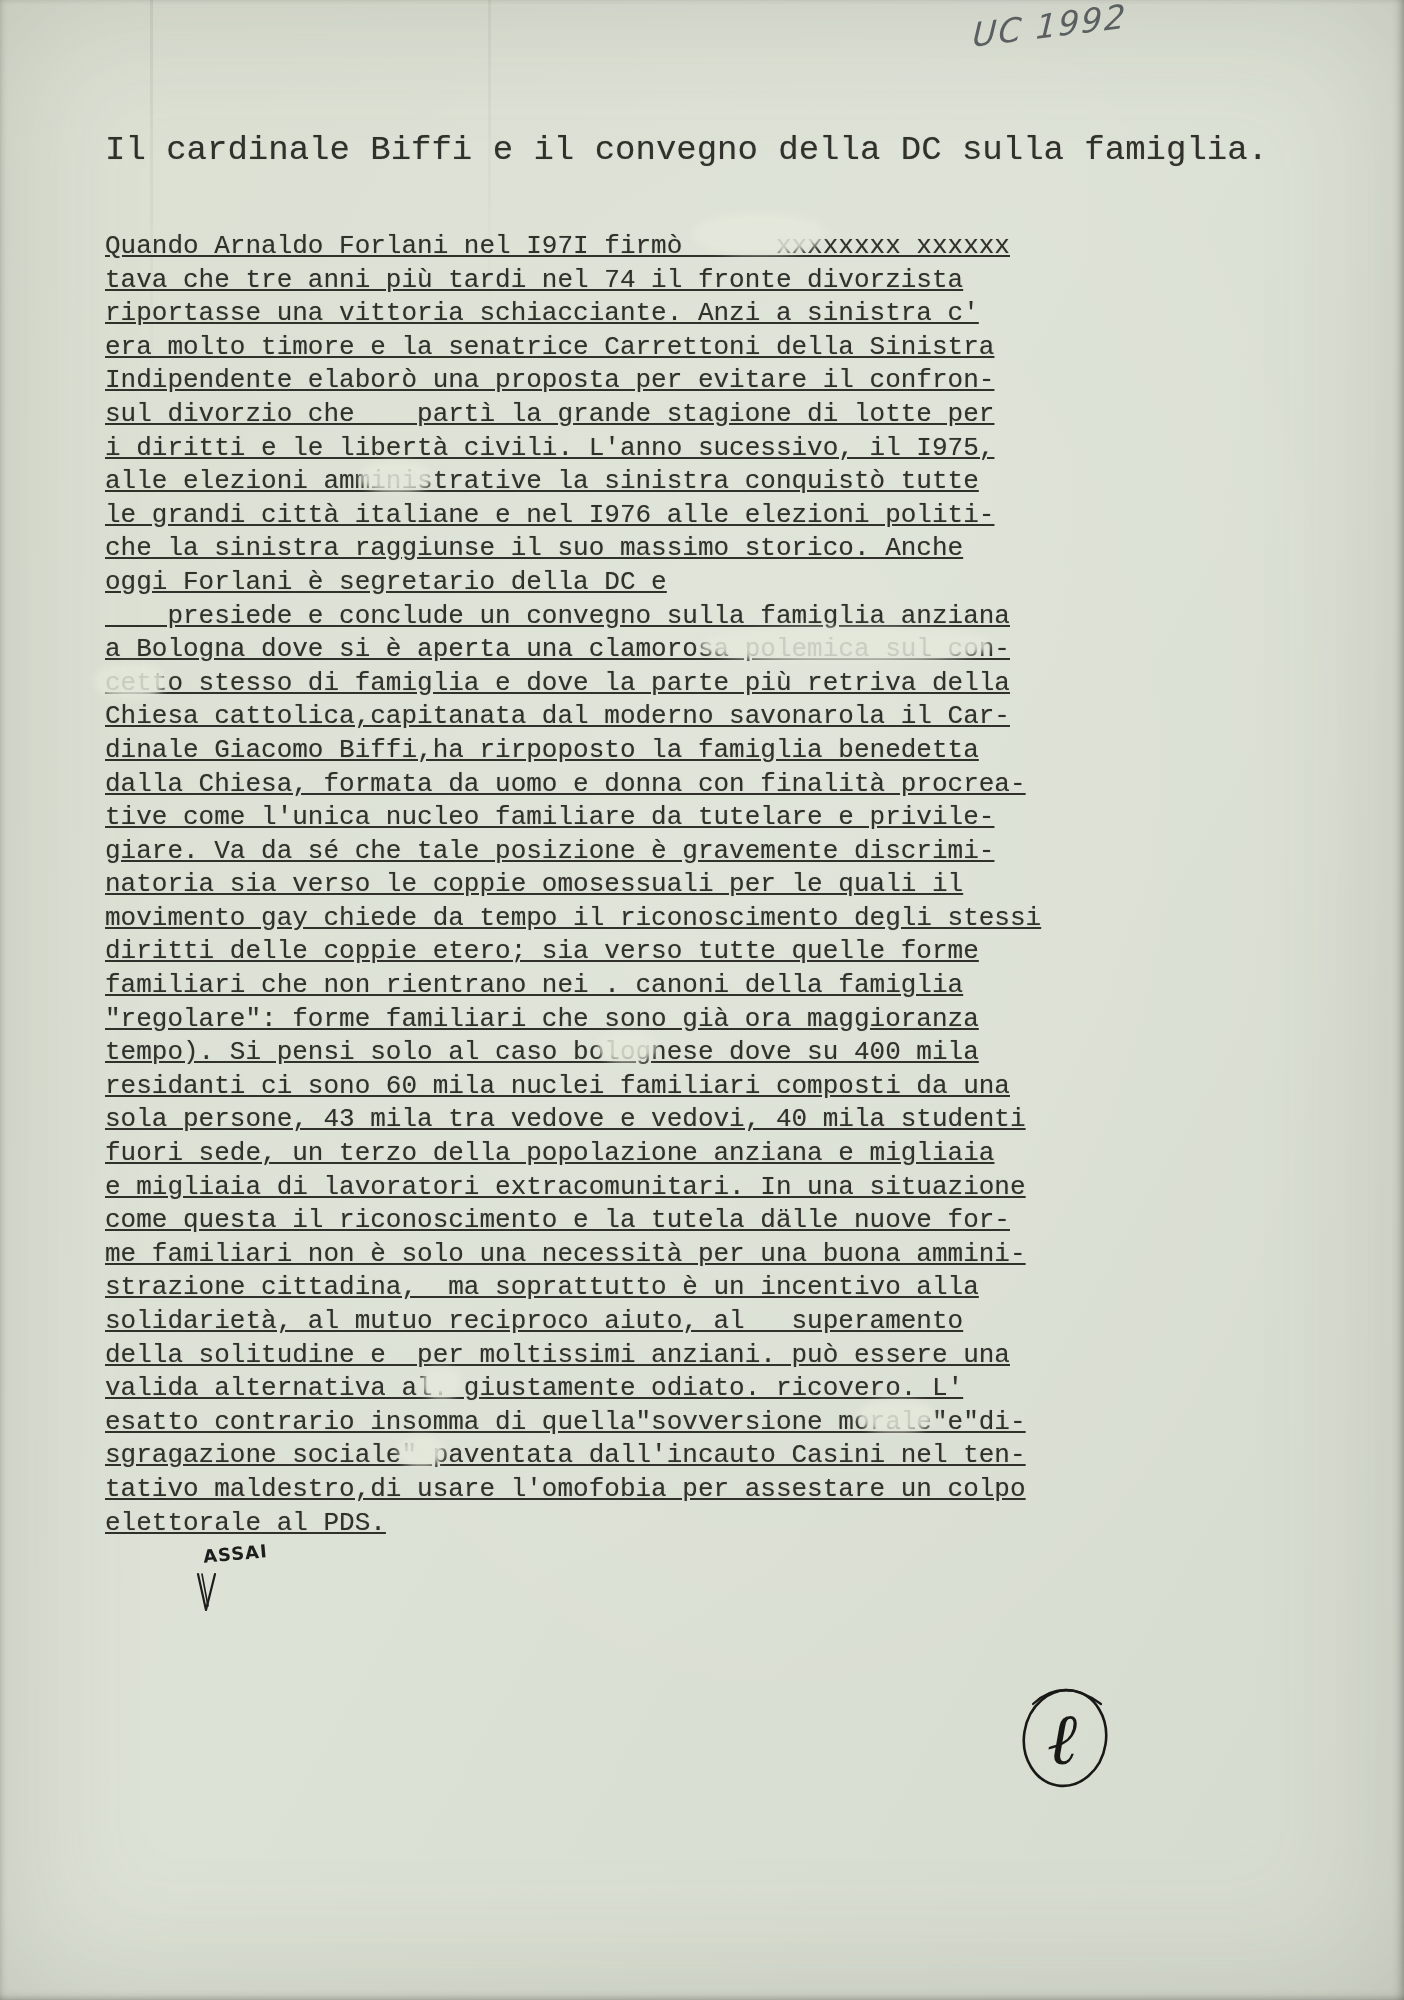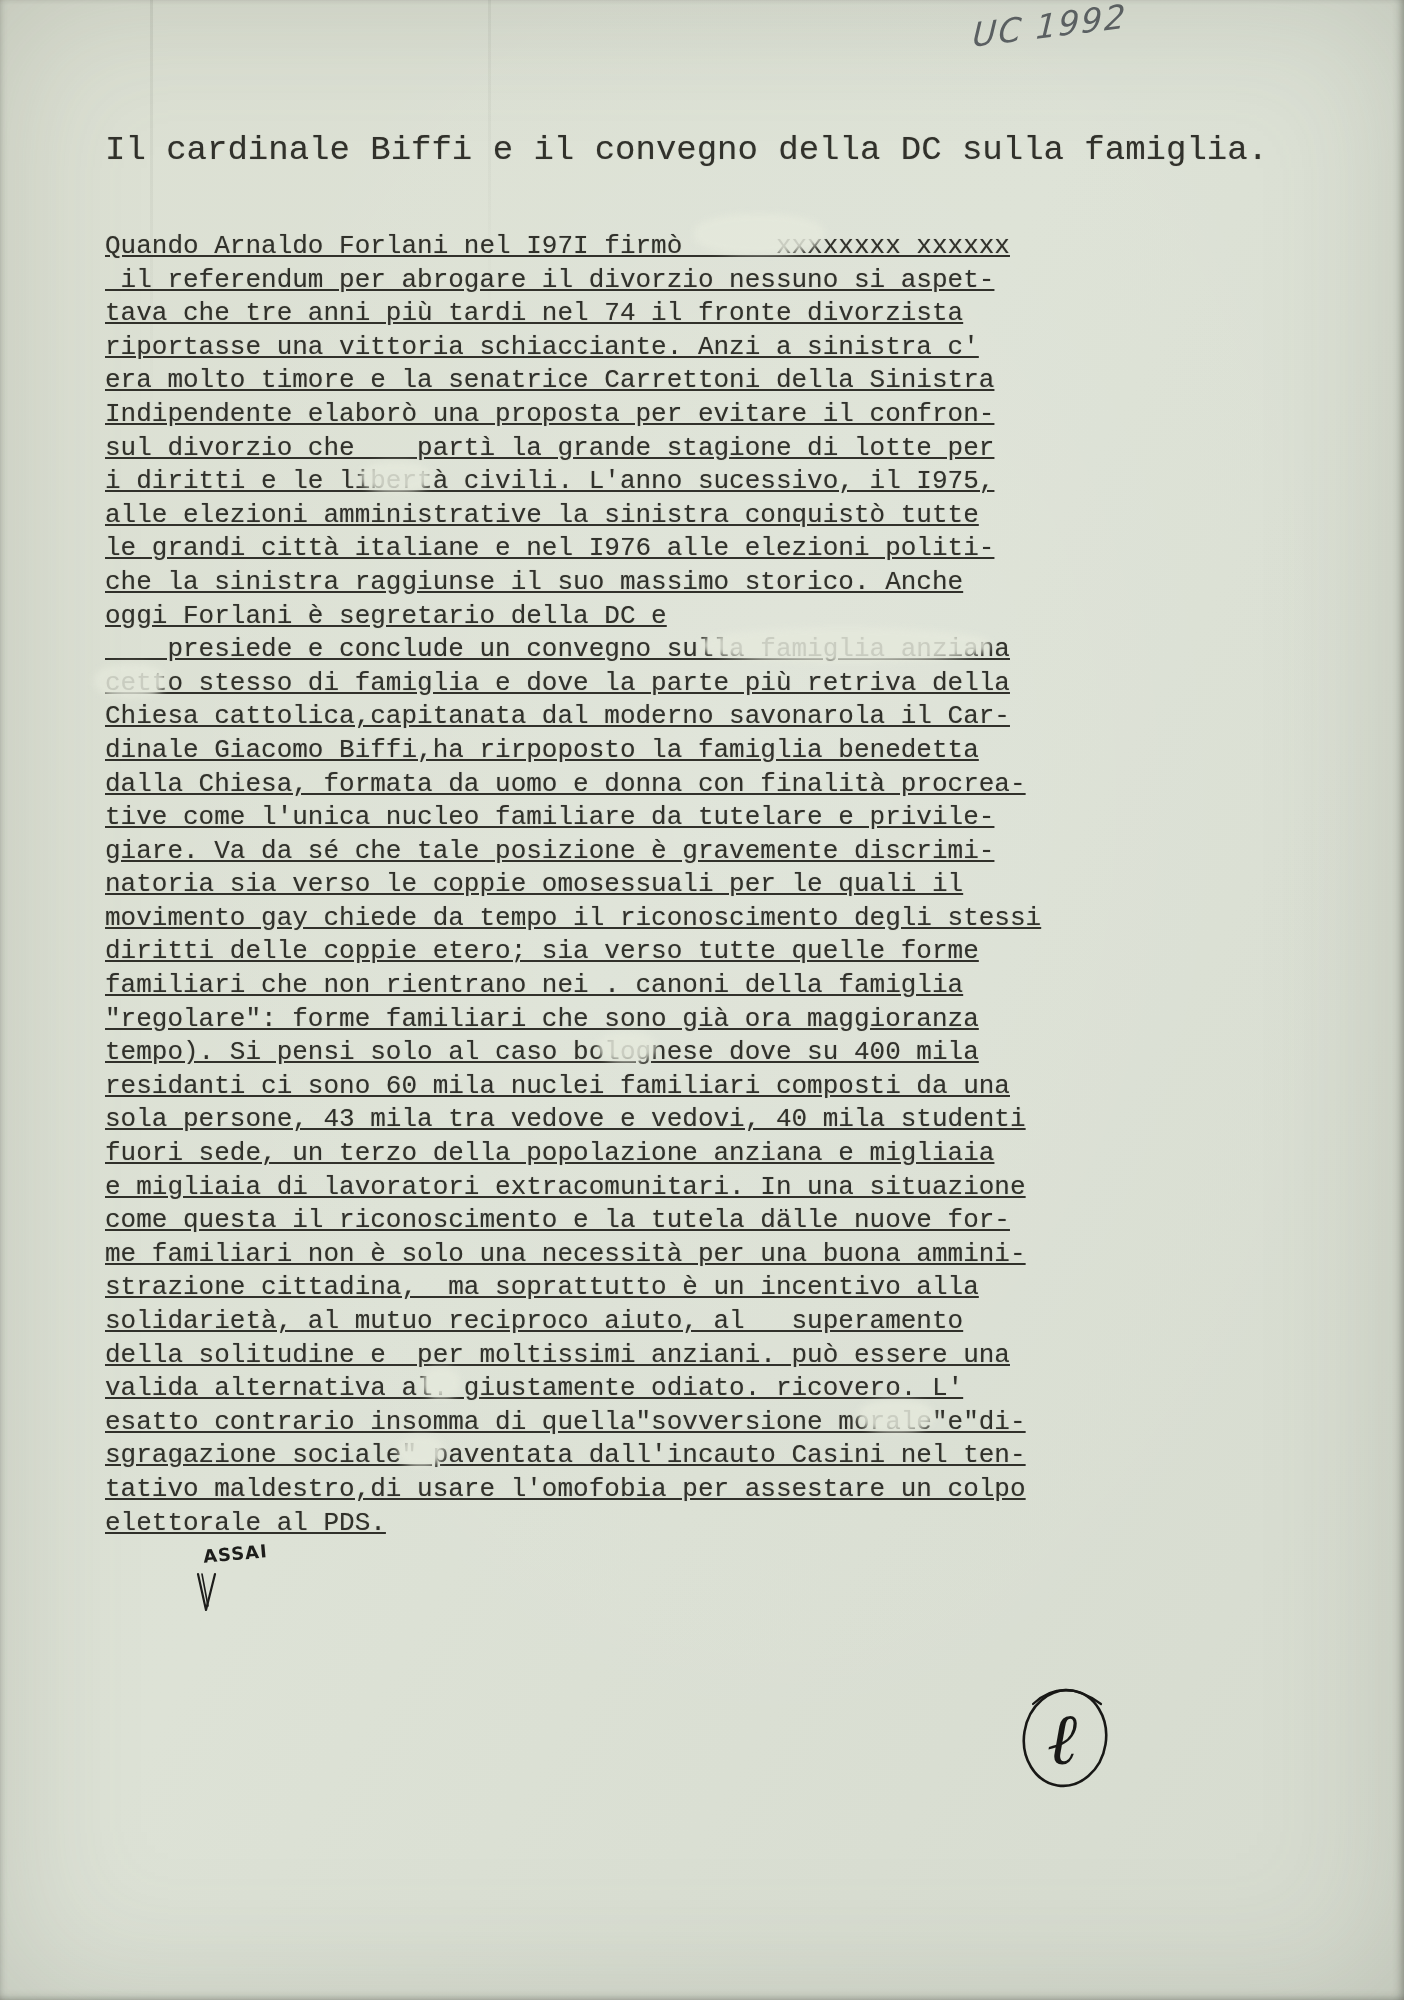--- a/index.html
+++ b/index.html
@@ -76,32 +76,32 @@
 
   <div class="crease c1"></div>
   <div class="crease c2"></div>
 
   <div class="hand-code">UC 1992</div>
 
   <div class="doc-title">Il cardinale Biffi e il convegno della DC sulla famiglia.</div>
 
   <div class="typescript">
       <div class="tline">Quando Arnaldo Forlani nel I97I firmò      xxxxxxxx xxxxxx</div>
-      <div class="tline"> il referendum per abrogare il divorzio nessuno si aspet-</div>
       <div class="tline">tava che tre anni più tardi nel 74 il fronte divorzista</div>
       <div class="tline">riportasse una vittoria schiacciante. Anzi a sinistra c'</div>
       <div class="tline">era molto timore e la senatrice Carrettoni della Sinistra</div>
       <div class="tline">Indipendente elaborò una proposta per evitare il confron-</div>
       <div class="tline">sul divorzio che    partì la grande stagione di lotte per</div>
       <div class="tline">i diritti e le libertà civili. L'anno sucessivo, il I975,</div>
       <div class="tline">alle elezioni amministrative la sinistra conquistò tutte</div>
       <div class="tline">le grandi città italiane e nel I976 alle elezioni politi-</div>
       <div class="tline">che la sinistra raggiunse il suo massimo storico. Anche</div>
       <div class="tline">oggi Forlani è segretario della DC e</div>
       <div class="tline">    presiede e conclude un convegno sulla famiglia anziana</div>
+      <div class="tline">a Bologna dove si è aperta una clamorosa polemica sul con-</div>
       <div class="tline">cetto stesso di famiglia e dove la parte più retriva della</div>
       <div class="tline">Chiesa cattolica,capitanata dal moderno savonarola il Car-</div>
       <div class="tline">dinale Giacomo Biffi,ha rirpoposto la famiglia benedetta</div>
       <div class="tline">dalla Chiesa, formata da uomo e donna con finalità procrea-</div>
       <div class="tline">tive come l'unica nucleo familiare da tutelare e privile-</div>
       <div class="tline">giare. Va da sé che tale posizione è gravemente discrimi-</div>
       <div class="tline">natoria sia verso le coppie omosessuali per le quali il</div>
       <div class="tline">movimento gay chiede da tempo il riconoscimento degli stessi</div>
       <div class="tline">diritti delle coppie etero; sia verso tutte quelle forme</div>
       <div class="tline">familiari che non rientrano nei . canoni della famiglia</div>

